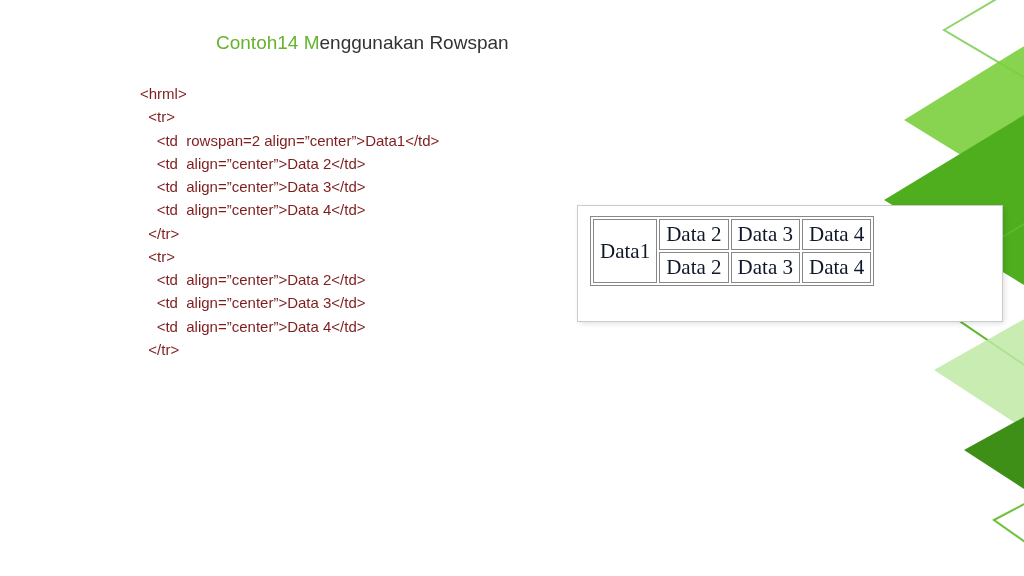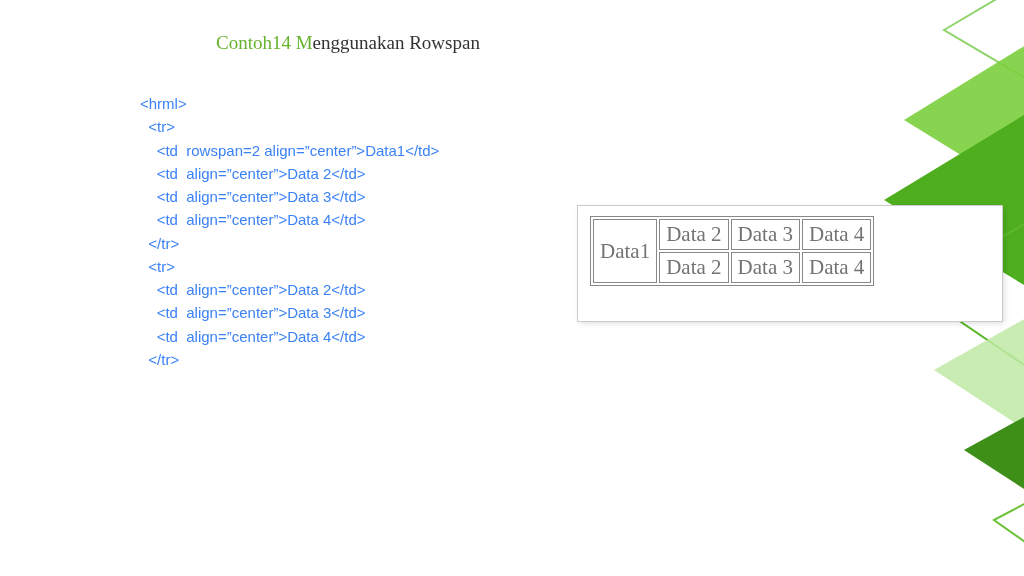--- a/index.html
+++ b/index.html
@@ -20,50 +20,49 @@
       pointer-events: none;
     }
     .deco svg { width: 100%; height: 100%; }
     .slide-title {
       position: absolute;
       top: 32px;
       left: 216px;
       font-size: 19px;
       font-weight: 400;
       color: #333;
-      font-family: Liberation Serif, serif;
     }
     .slide-title .accent { color: #66b32e; }
     .code-block {
       position: absolute;
-      top: 92px;
+      top: 82px;
       left: 140px;
       font-family: Arial, sans-serif;
       font-size: 15px;
       line-height: 1.55;
-      color: #3b82f6;
+      color: #7f1d1d;
     }
     .code-block .line { white-space: pre; }
     .example-box {
       position: absolute;
       top: 206px;
       left: 578px;
       width: 424px;
       height: 115px;
       background: #fff;
       box-shadow: 0 0 0 1px #ccc, 2px 2px 6px rgba(0,0,0,0.15);
       padding: 10px 12px;
     }
     .render-table {
       border-collapse: separate;
       border-spacing: 2px;
       border: 1px solid #888;
       font-family: "Times New Roman", serif;
       font-size: 21px;
-      color: #737373;
+      color: #0f172a;
     }
     .render-table td {
       border: 1px solid #888;
       padding: 2px 6px;
       text-align: left;
     }
   </style>
 </head>
 <body>
 

